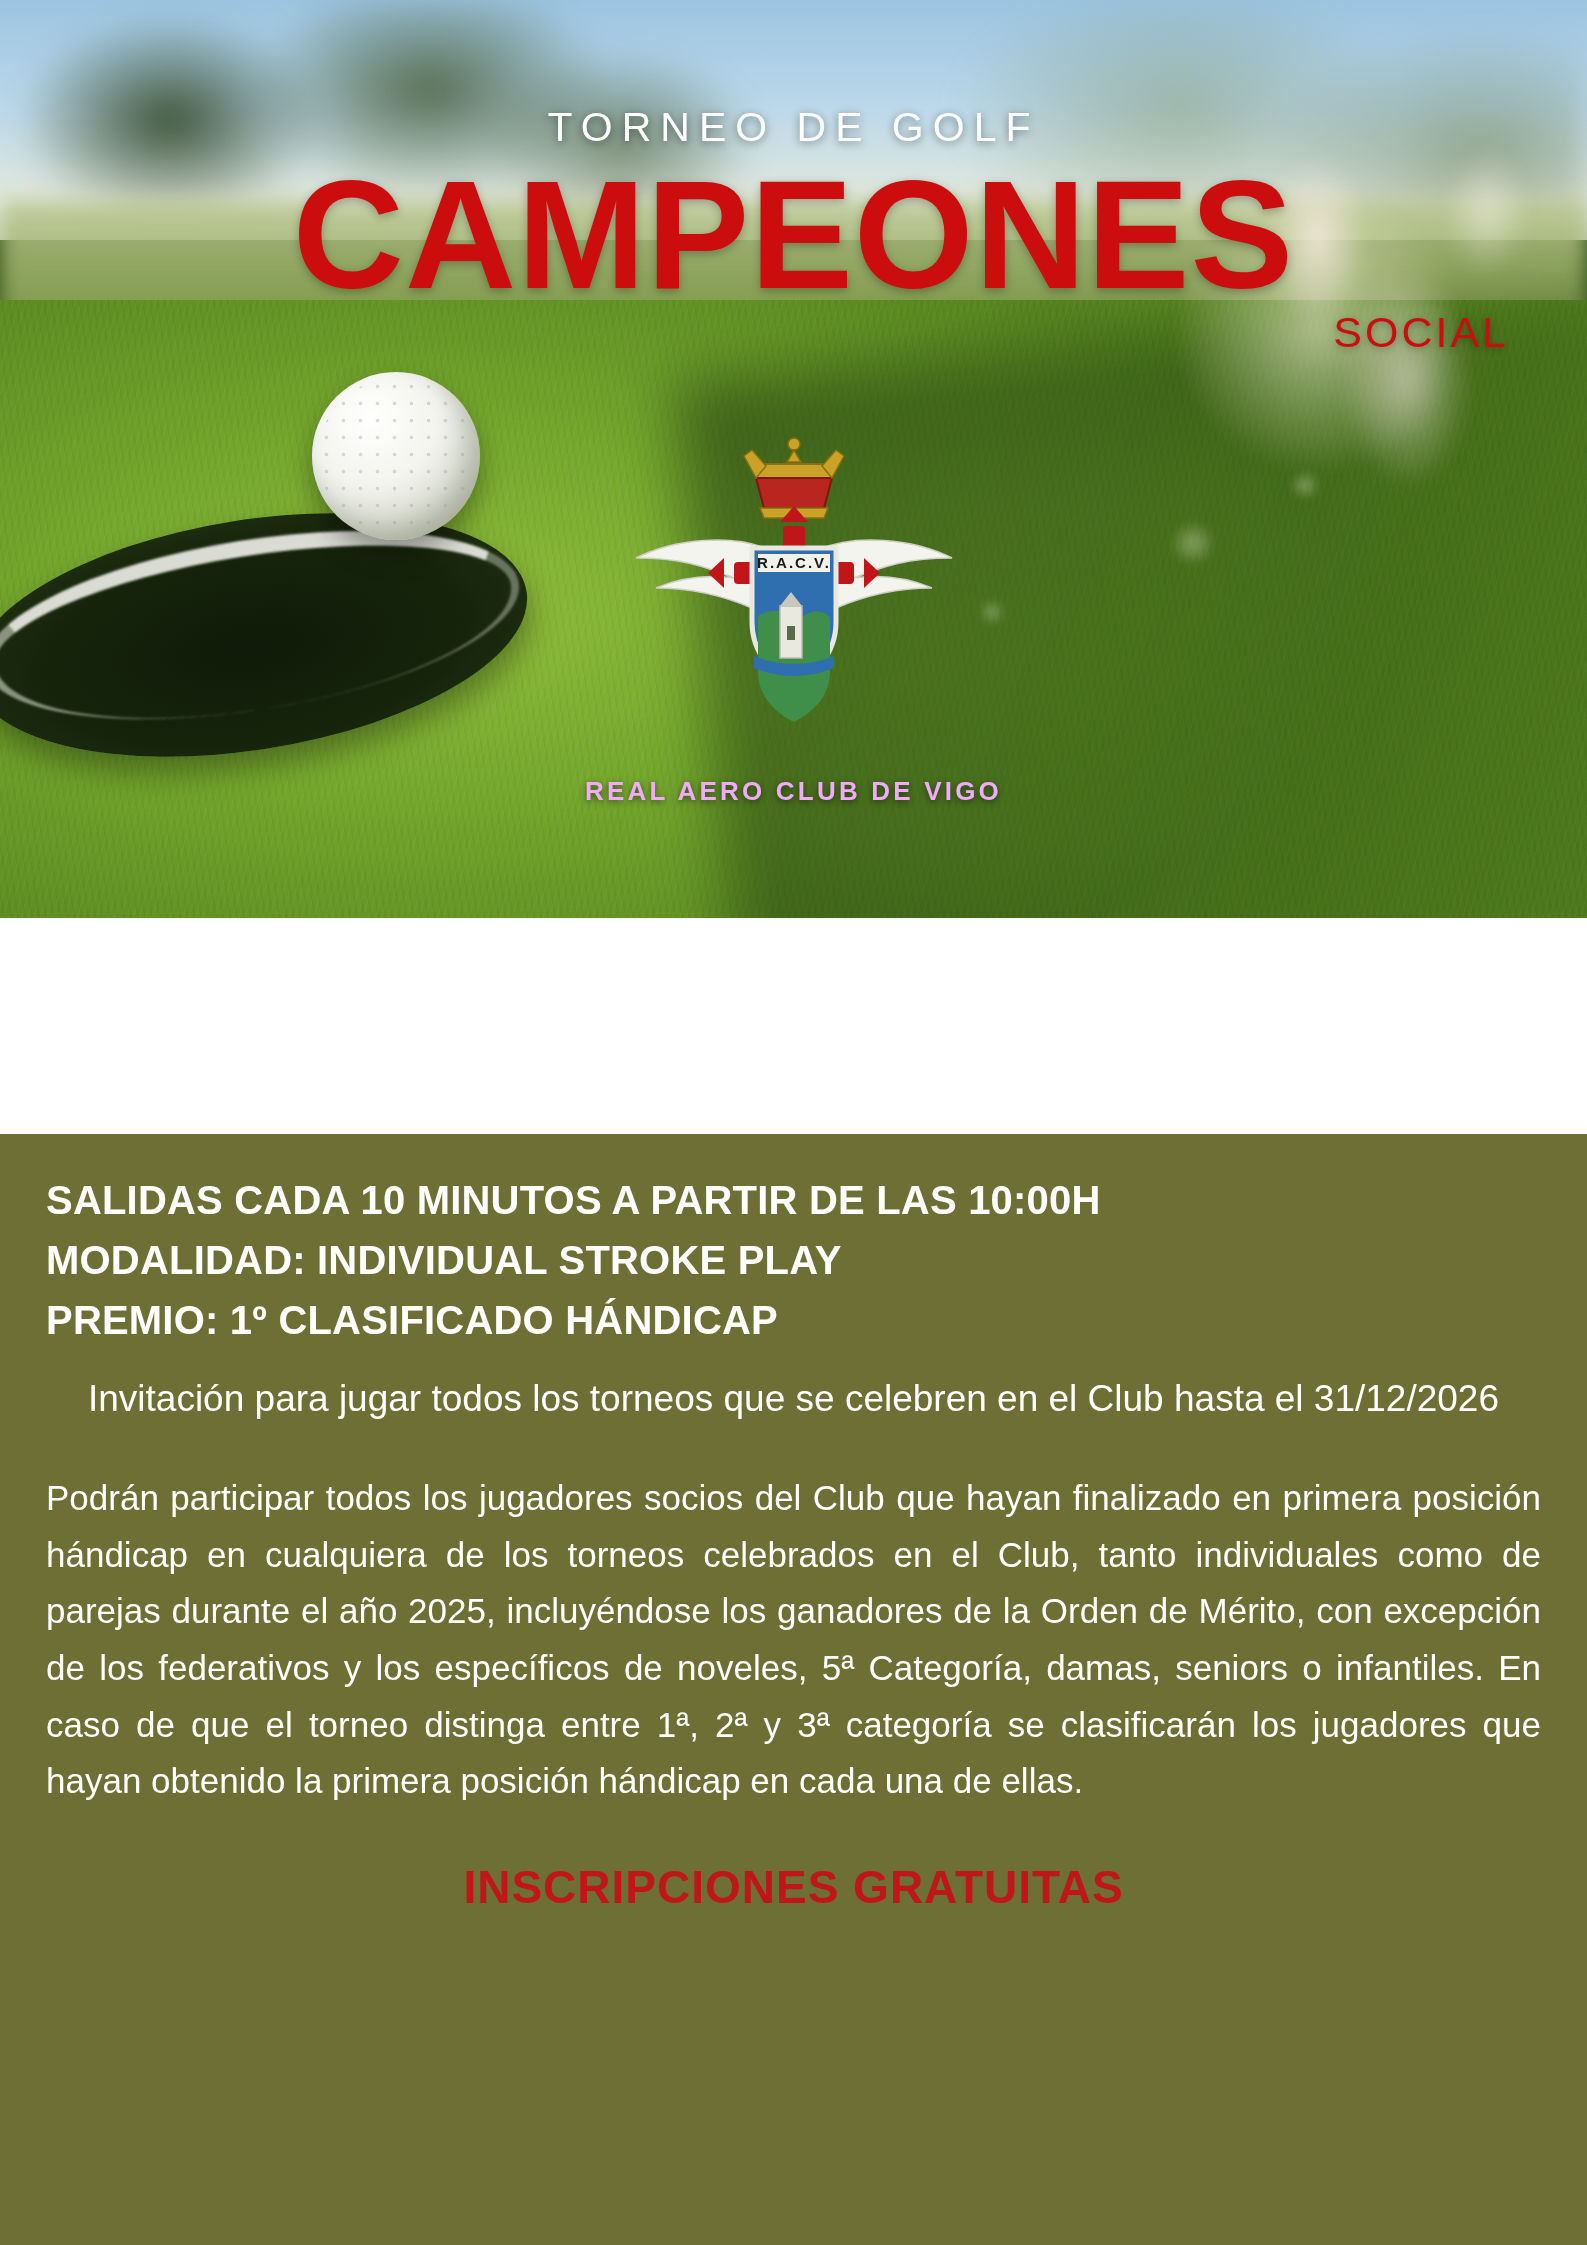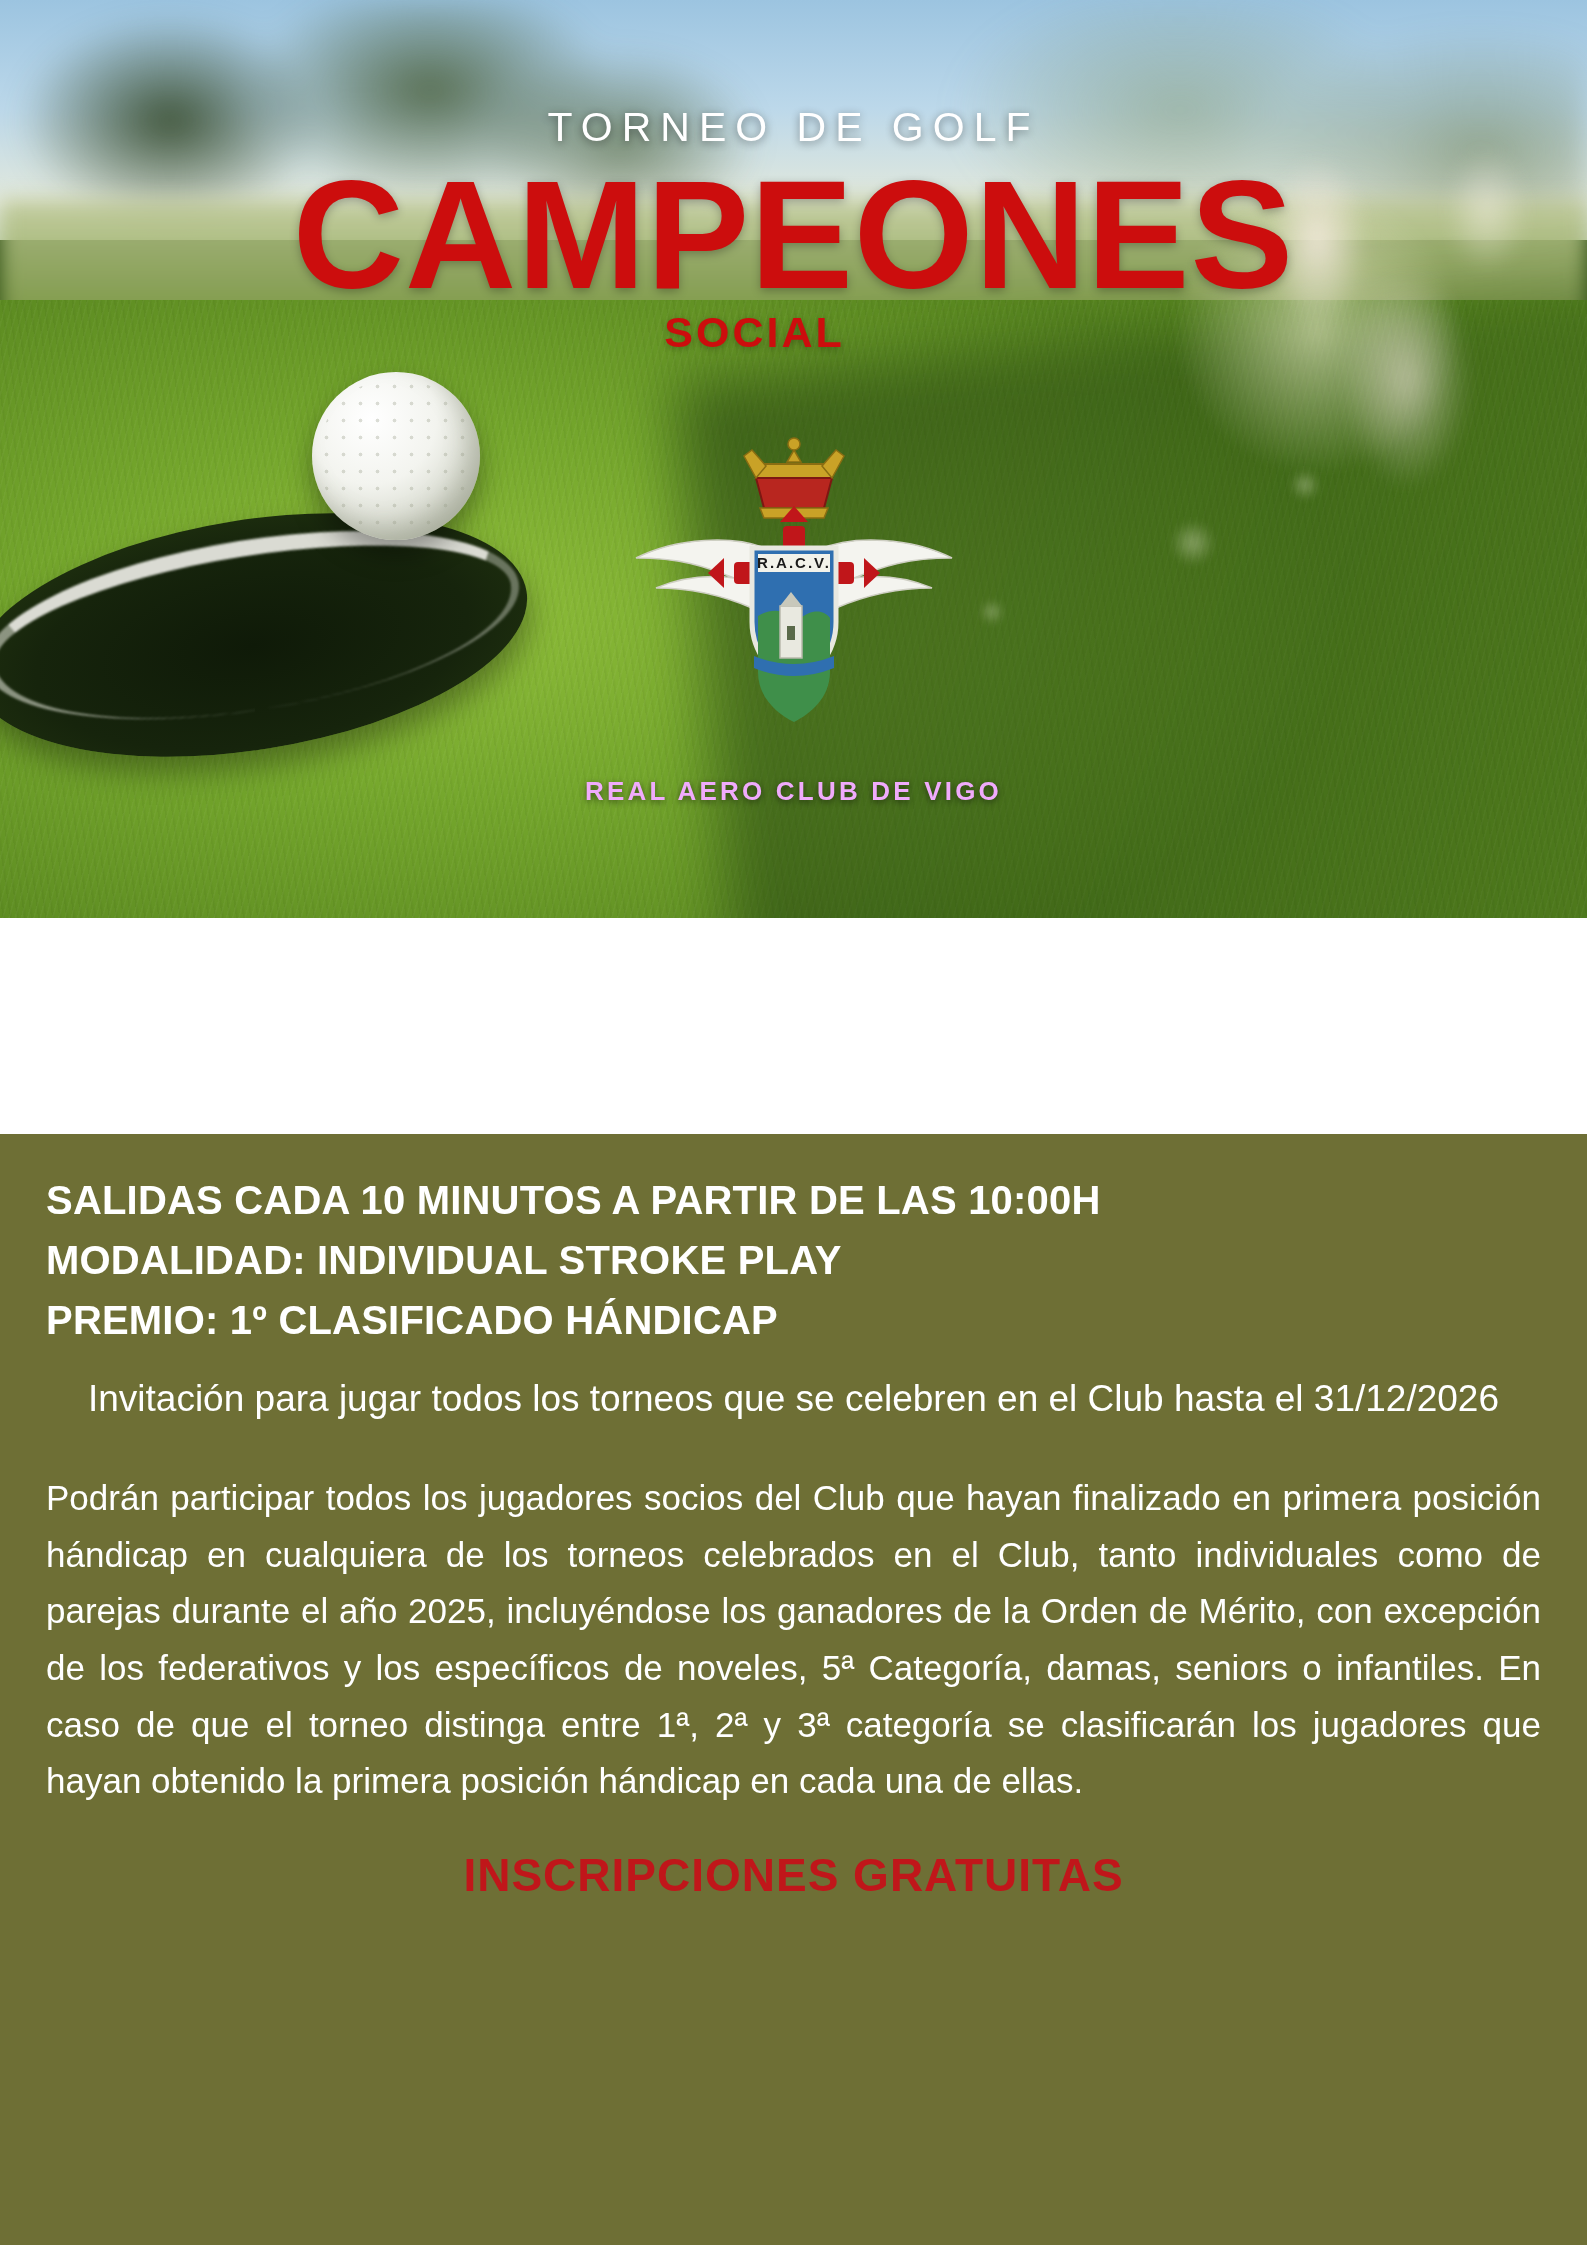--- a/index.html
+++ b/index.html
@@ -156,24 +156,24 @@
     color: #cc0d0d;
     font-size: 154px;
     line-height: 1.02;
     font-weight: 700;
     letter-spacing: 1px;
     text-shadow: 0 3px 10px rgba(0,0,0,.28);
   }
   .subtitle {
     margin-top: -6px;
     padding-right: 78px;
-    text-align: center;
+    text-align: right;
     color: #cc0d0d;
     font-size: 43px;
-    font-weight: 700;
+    font-weight: 400;
     letter-spacing: 3px;
     text-shadow: 0 2px 7px rgba(0,0,0,.28);
   }
 
   
   .crest-wrap {
     position: absolute;
     left: 50%; top: 430px;
     transform: translateX(-50%);
     width: 420px;
@@ -222,21 +222,21 @@
     padding: 0 40px;
   }
   .body-text {
     margin-top: 46px;
     font-size: 35px;
     line-height: 1.62;
     text-align: justify;
     font-weight: 400;
   }
   .free {
-    margin-top: 38px;
+    margin-top: 50px;
     text-align: center;
     color: #c0161a;
     font-size: 46px;
     font-weight: 700;
     letter-spacing: 1px;
   }
 </style>
 </head>
 <body>
 

